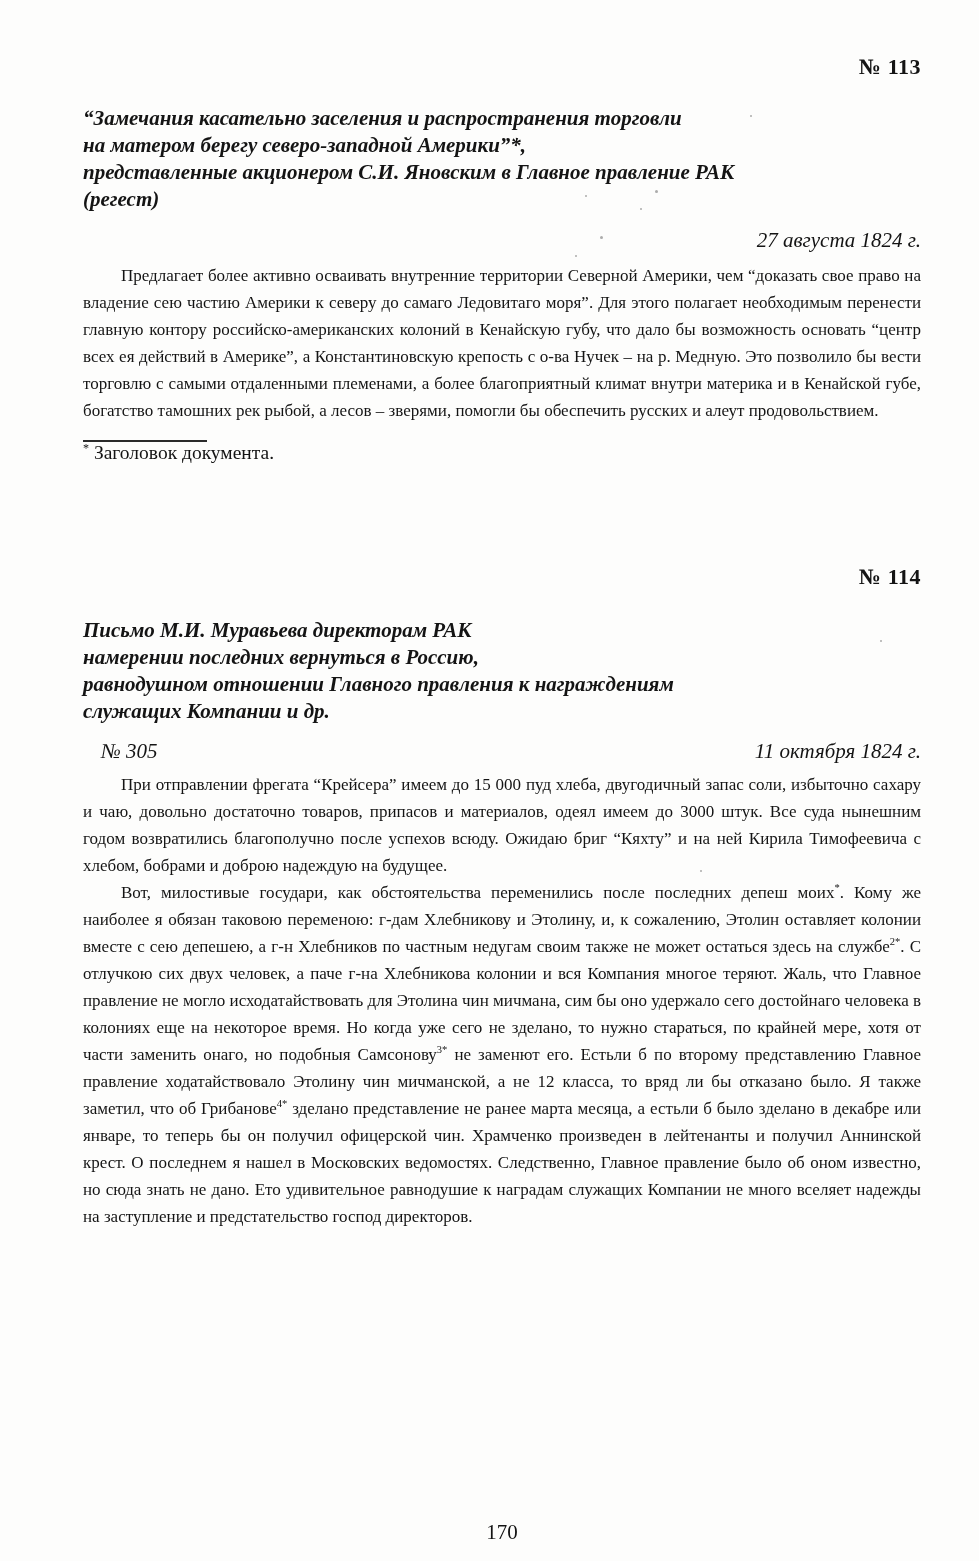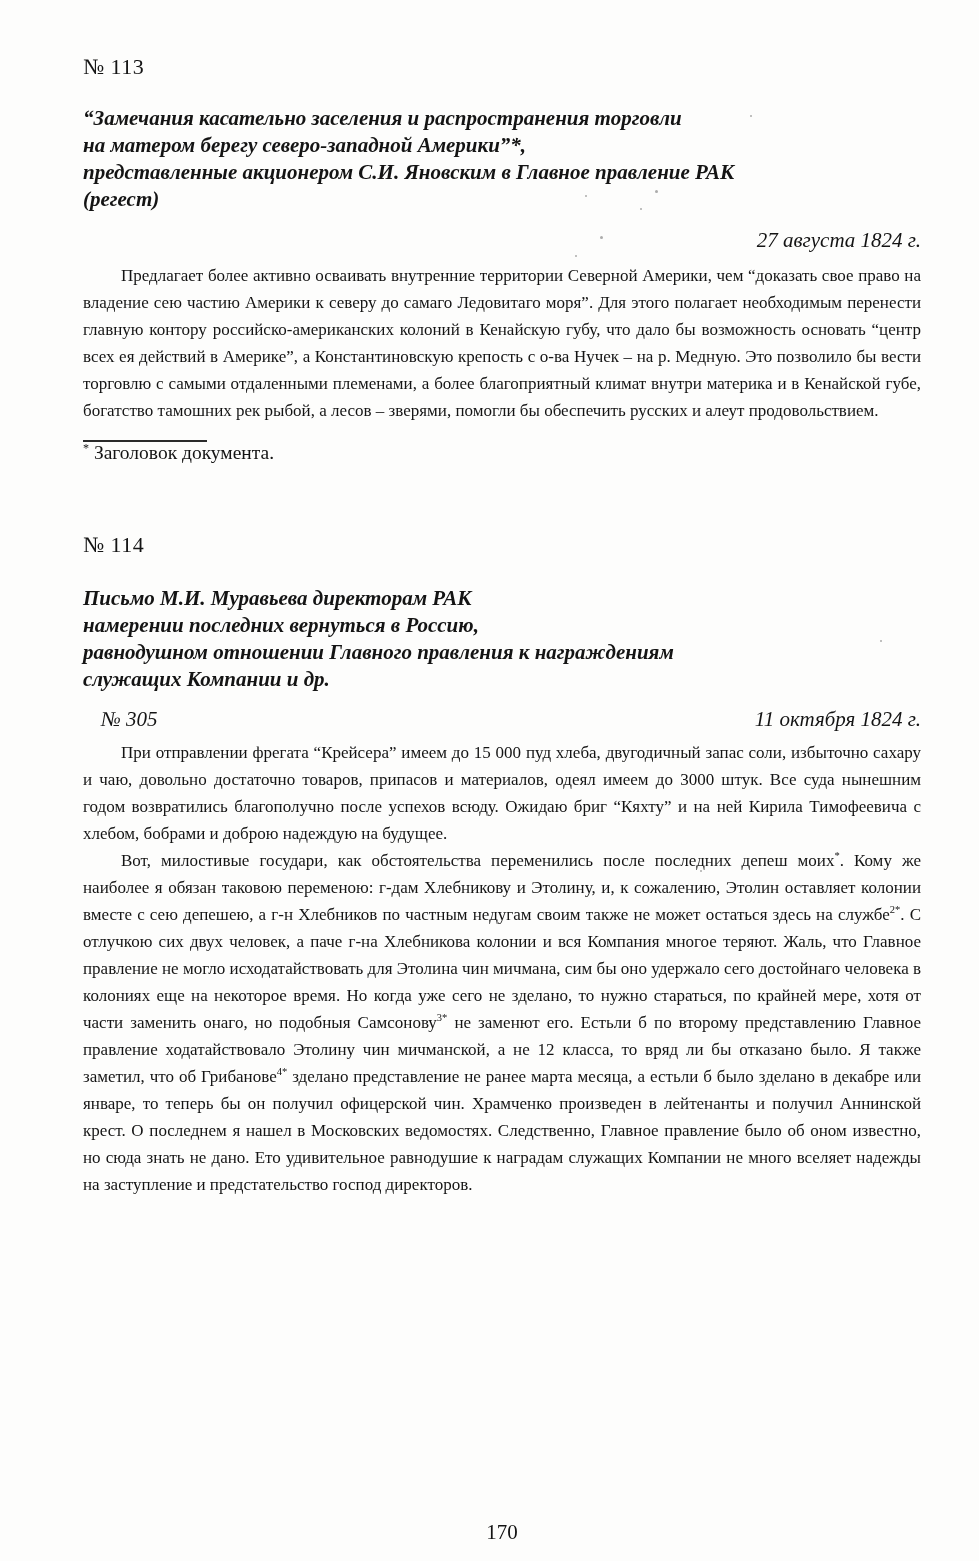--- a/index.html
+++ b/index.html
@@ -14,22 +14,22 @@
     min-height: 1561px;
     background: #fdfdfc;
     color: #141414;
     box-sizing: border-box;
     padding: 54px 58px 0 83px;
     display: flex;
     flex-direction: column;
     overflow: hidden;
   }
   .doc-number {
-    text-align: left;
-    font-weight: normal;
+    text-align: right;
+    font-weight: bold;
     font-size: 22px;
     letter-spacing: 0.5px;
   }
   .doc-title {
     font-style: italic;
     font-weight: bold;
     font-size: 21px;
     line-height: 27px;
   }
   .doc113 .doc-title { margin-top: 25px; }
@@ -72,21 +72,21 @@
   .fn-rule {
     border: none;
     border-top: 2px solid #2a2a2a;
     width: 124px;
     margin: 16px 0 0 0;
   }
   .footnote {
     font-size: 19.5px;
     margin-top: 0;
   }
-  .doc114 { margin-top: 68px; }
+  .doc114 { margin-top: 100px; }
   .doc114 .doc-title { margin-top: 27px; }
   .doc114 .body-text { margin-top: 7px; }
   .page-footer {
     margin-top: auto;
     text-align: center;
     font-size: 21px;
     padding: 14px 0 16px 0;
   }
   
   .speck { position: absolute; width: 2px; height: 2px; background: #6a6a6a; border-radius: 50%; opacity: .55; }

